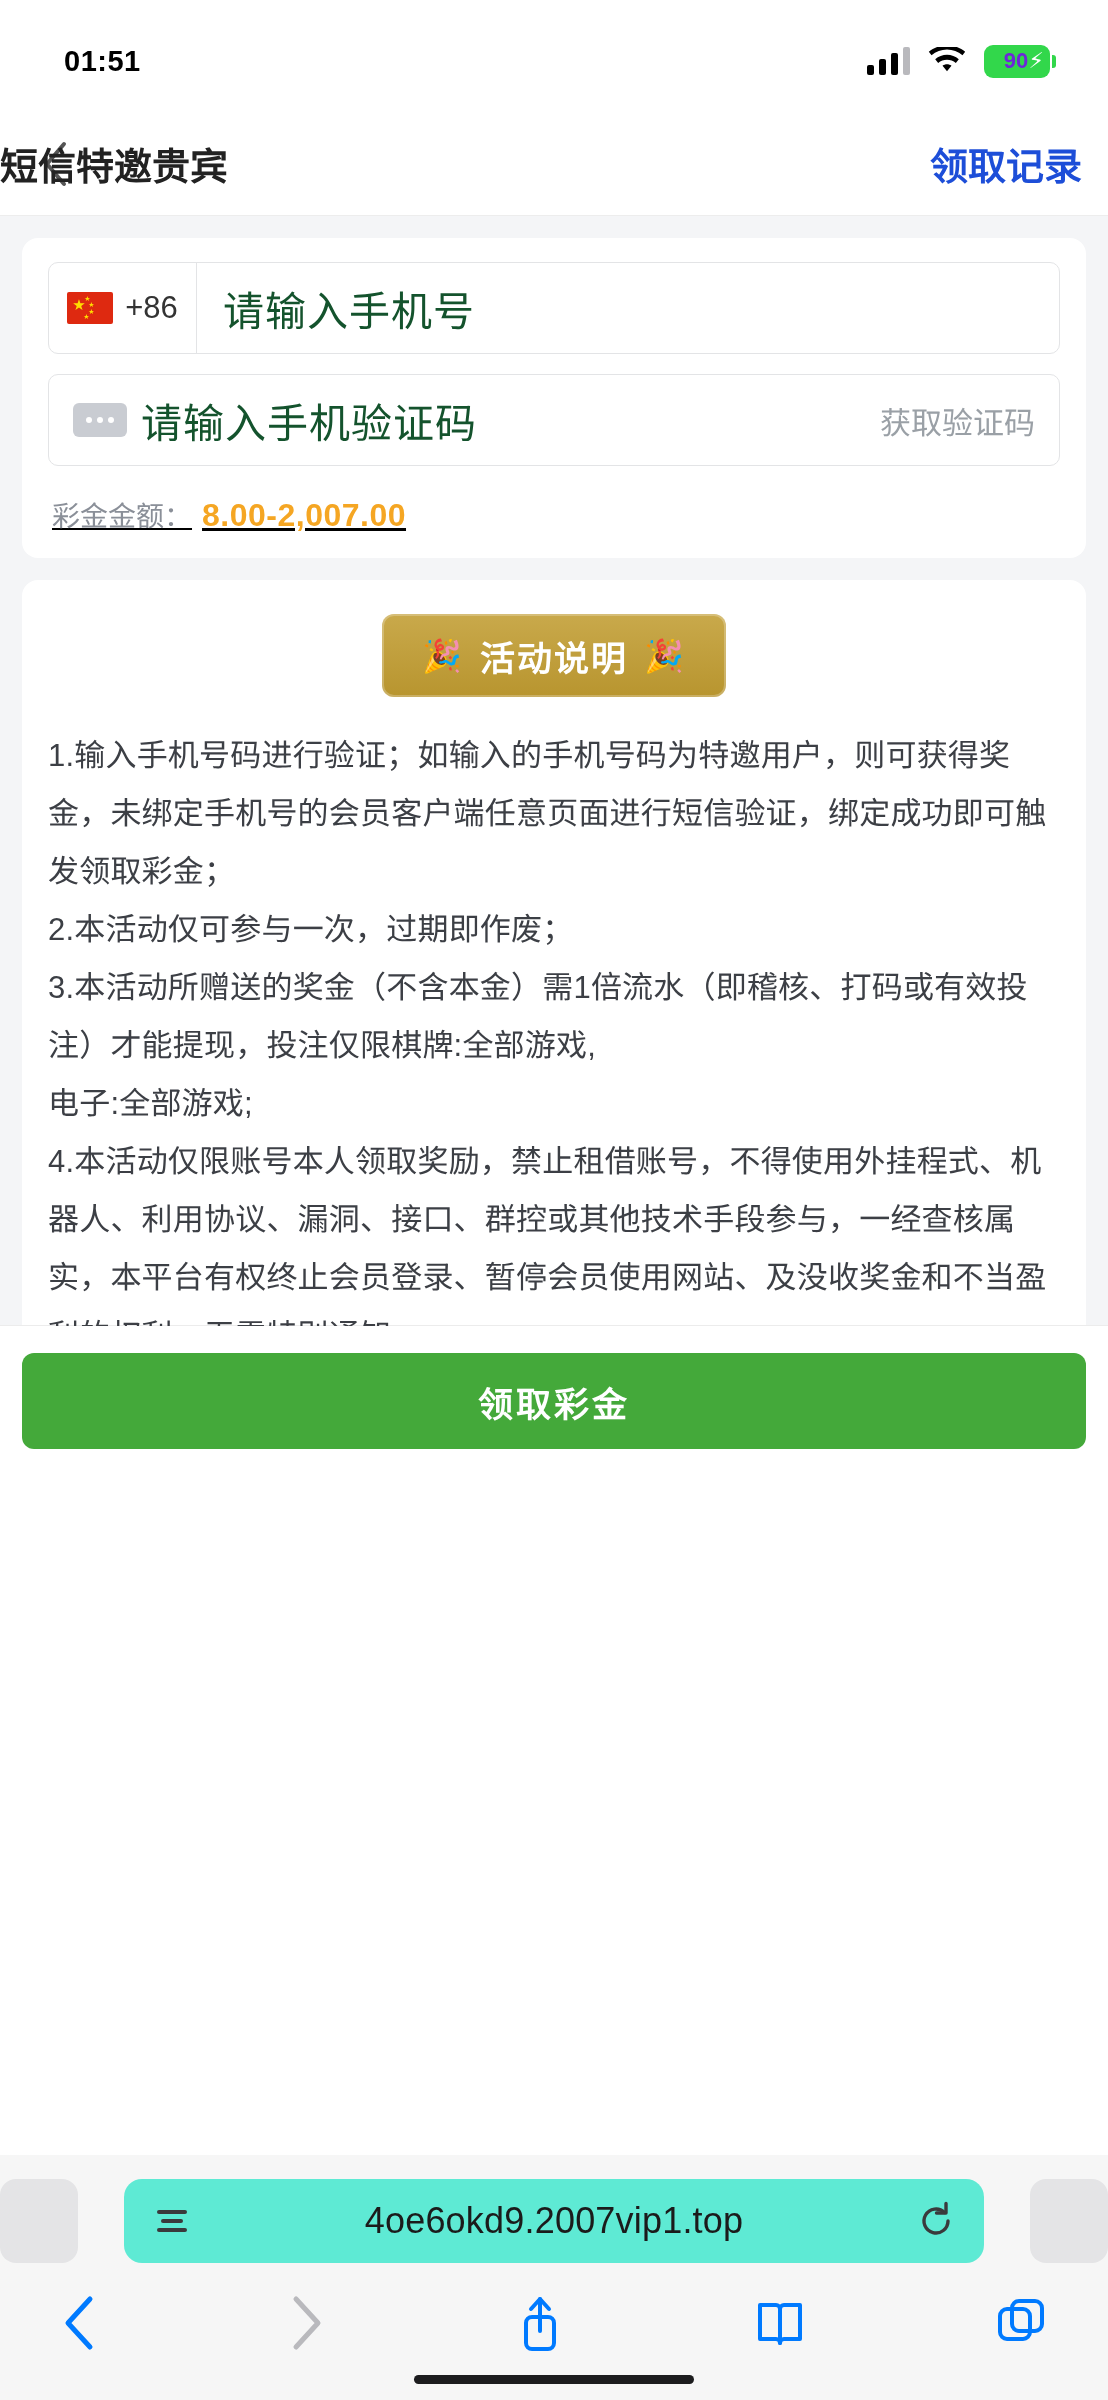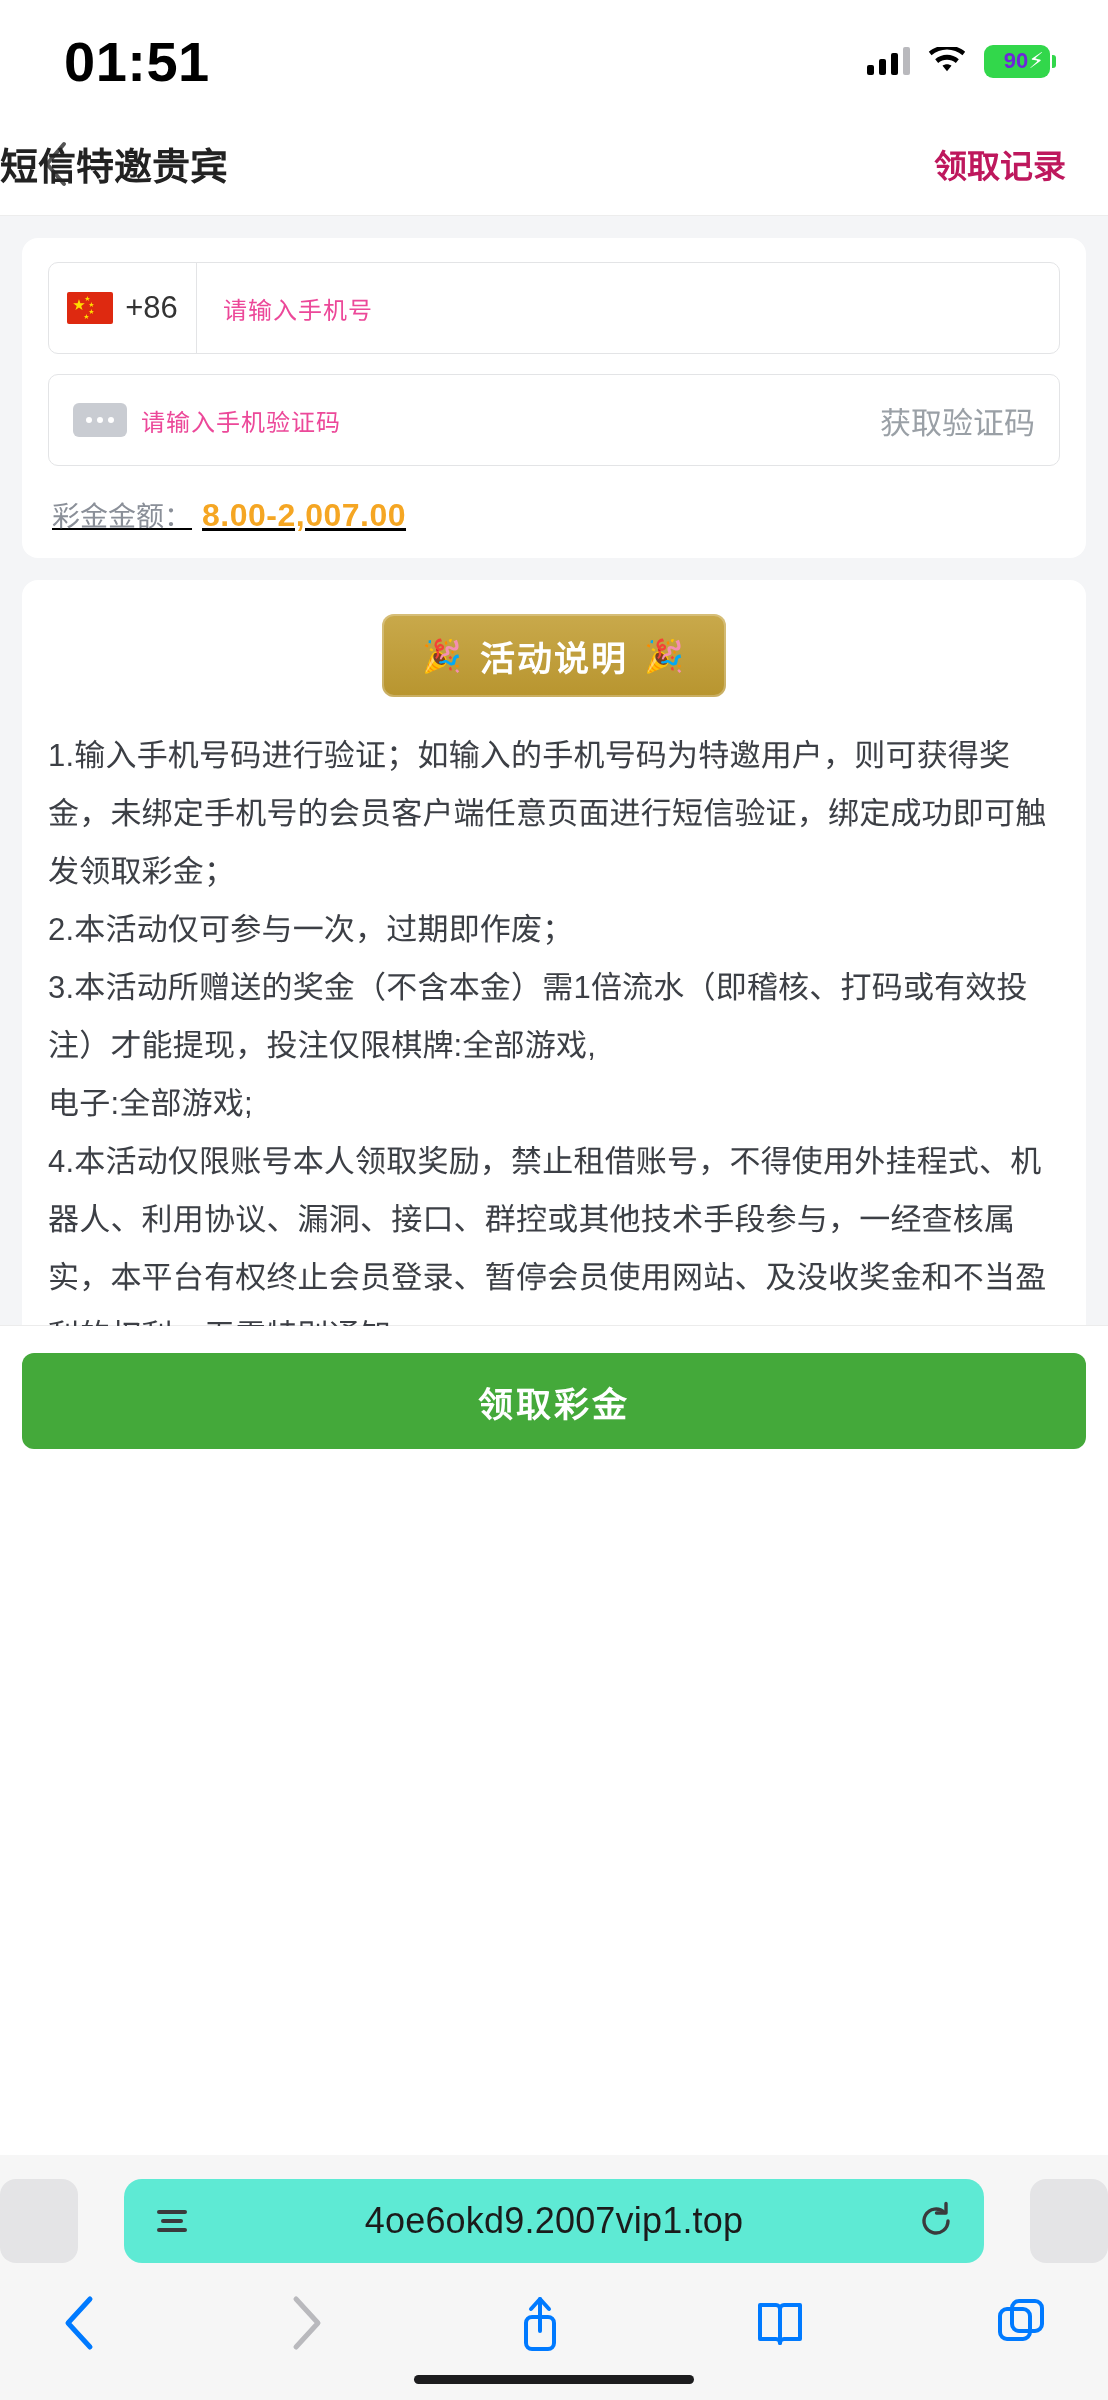--- a/index.html
+++ b/index.html
@@ -19,21 +19,21 @@
   .statusbar {
     height: 112px;
     background: #ffffff;
     display: flex;
     align-items: center;
     justify-content: space-between;
     padding: 0 58px 0 64px;
     box-sizing: border-box;
   }
   .status-time {
-    font-size: 56px;
+    font-size: 29px;
     font-weight: bold;
     color: #000;
     letter-spacing: 0.5px;
     padding-top: 10px;
   }
   .status-right {
     display: flex;
     align-items: center;
     gap: 18px;
     padding-top: 10px;
@@ -111,23 +111,23 @@
     position: absolute;
     left: 0; right: 0;
     text-align: left;
     font-size: 38px;
     font-weight: bold;
     color: #222;
     pointer-events: none;
   }
   .nav-action {
     margin-left: auto;
-    margin-right: 42px;
-    font-size: 33px;
-    color: #be185d;
+    margin-right: 26px;
+    font-size: 38px;
+    color: #1d4ed8;
     font-weight: bold;
   }
 
   
   .content {
     background: #f4f5f7;
     height: 1110px;
     padding: 22px 22px 0 22px;
     box-sizing: border-box;
     overflow: hidden;
@@ -174,22 +174,22 @@
     color: #ffde00; font-size: 15px; line-height: 1;
   }
   .flag .s2 { position: absolute; left: 17px; top: 3px; color:#ffde00; font-size:7px; line-height:1;}
   .flag .s3 { position: absolute; left: 21px; top: 9px; color:#ffde00; font-size:7px; line-height:1;}
   .flag .s4 { position: absolute; left: 21px; top: 16px; color:#ffde00; font-size:7px; line-height:1;}
   .flag .s5 { position: absolute; left: 16px; top: 21px; color:#ffde00; font-size:7px; line-height:1;}
   .cc-text { font-size: 31px; color: #333; }
 
   .input-text {
     flex: 1;
-    font-size: 24px;
-    color: #ec4899;
+    font-size: 41px;
+    color: #14532d;
     padding-left: 26px;
     letter-spacing: 1px;
     font-family: Liberation Serif, serif;
   }
 
   .code-dots {
     width: 54px;
     height: 34px;
     margin-left: 24px;
     background: #c9ccd2;

